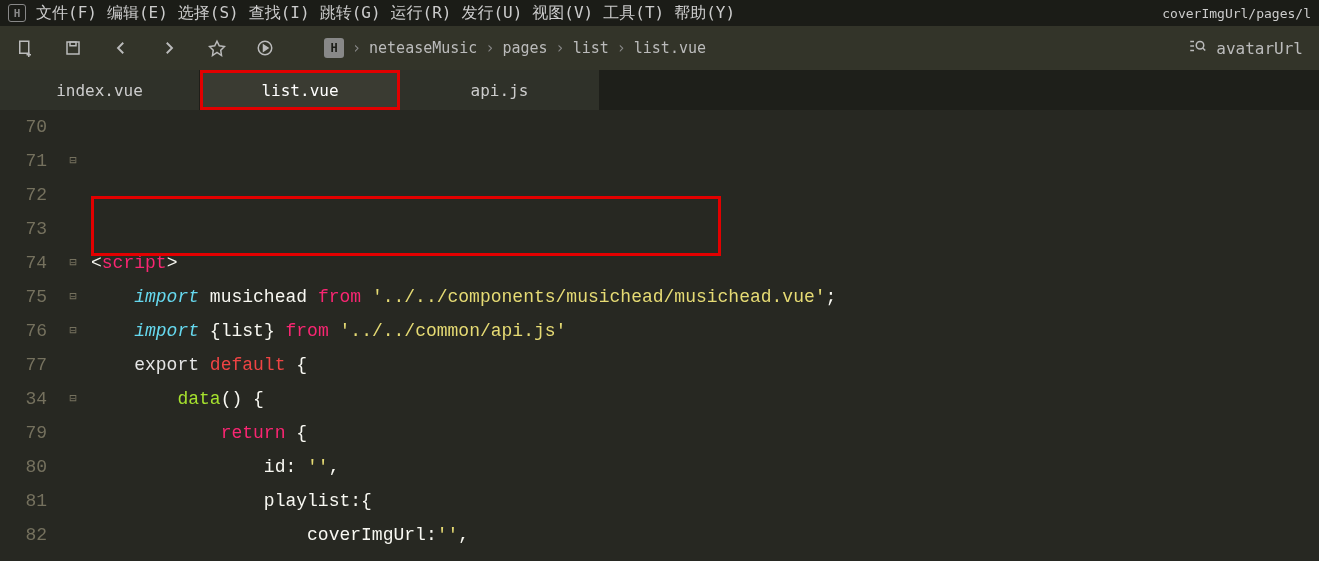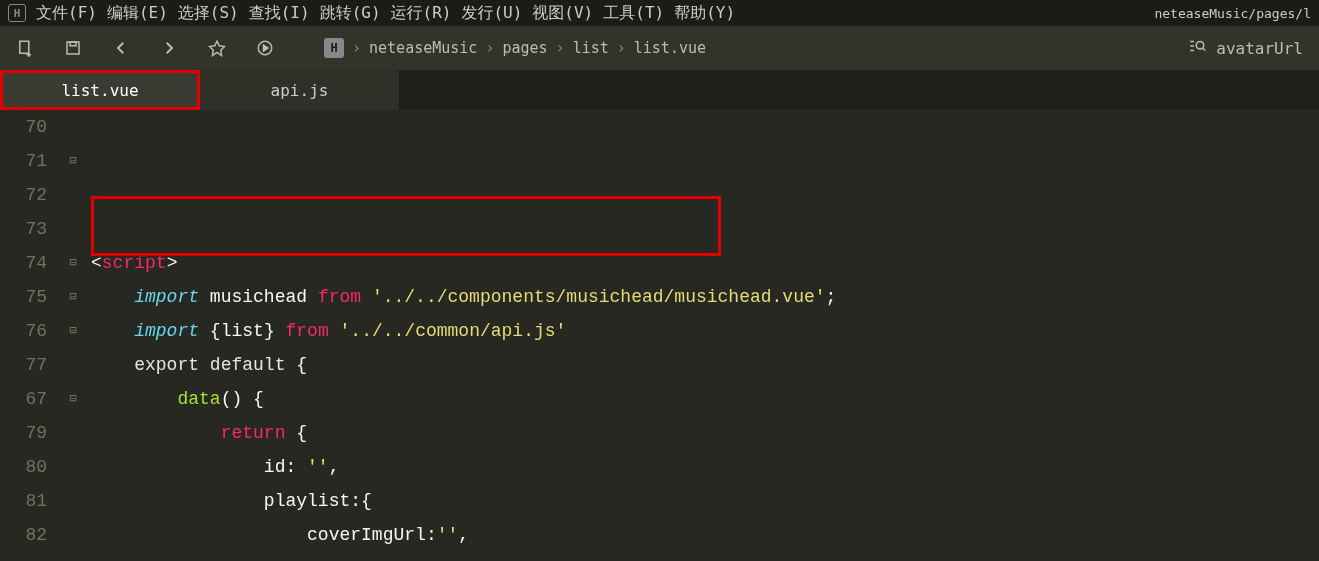--- a/index.html
+++ b/index.html
@@ -116,21 +116,21 @@
 .code {
   flex: 1;
   white-space: pre;
   position: relative;
 }
 .code .line { height: 34px; }
 .tag-name { color: #f92672; }
 .kw-import { color: #66d9ef; font-style: italic; margin-top: 9px; }
 .kw-from { color: #f92672; }
 .kw-export { color: #e5e5e5; margin-top: 36px; }
-.kw-default { color: #e5e5e5; margin-top: 28px; }
+.kw-default { color: #ef4444; margin-top: 28px; }
 .kw-return { color: #f92672; }
 .fn-name { color: #a6e22e; }
 .string { color: #e6db74; }
 .ident { color: #f8f8f2; }
 .punct { color: #f8f8f2; }
 .highlight-box {
   position: absolute;
   border: 3px solid #e20000;
   pointer-events: none;
 }
@@ -144,21 +144,21 @@
   <span class="menu-item">编辑(E)</span>
   <span class="menu-item">选择(S)</span>
   <span class="menu-item">查找(I)</span>
   <span class="menu-item">跳转(G)</span>
   <span class="menu-item">运行(R)</span>
   <span class="menu-item">发行(U)</span>
   <span class="menu-item">视图(V)</span>
   <span class="menu-item">工具(T)</span>
   <span class="menu-item">帮助(Y)</span>
   <div class="spacer"></div>
-  <span class="project-path">neteaseMusic/pages/l</span>
+  <span class="project-path">coverImgUrl/pages/l</span>
 </div>
 
 <div class="toolbar">
   <span class="tool-btn">
     <svg viewBox="0 0 24 24" fill="none" stroke="#bbb" stroke-width="2">
         <rect x="5" y="3" width="12" height="16"></rect>
         <line x1="14" y1="21" x2="20" y2="21"></line>
         <line x1="17" y1="18" x2="17" y2="24"></line>
       </svg>
   </span>
@@ -212,35 +212,36 @@
           <line x1="3" y1="18" x2="8" y2="18"></line>
           <circle cx="16" cy="11" r="5"></circle>
           <line x1="20" y1="15" x2="23" y2="18"></line>
         </svg>
     </span>
     <span>avatarUrl</span>
   </div>
 </div>
 
 <div class="tabs">
+  <div class="tab">index.vue</div>
   <div class="tab active highlighted">list.vue</div>
   <div class="tab">api.js</div>
 </div>
 
 <div class="editor">
   <div class="gutter" id="gutter">
       <div class="ln">70</div>
       <div class="ln">71</div>
       <div class="ln">72</div>
       <div class="ln">73</div>
       <div class="ln">74</div>
       <div class="ln">75</div>
       <div class="ln">76</div>
       <div class="ln">77</div>
-      <div class="ln">67</div>
+      <div class="ln">34</div>
       <div class="ln">79</div>
       <div class="ln">80</div>
       <div class="ln">81</div>
       <div class="ln">82</div>
     </div>
   <div class="fold-col" id="foldcol">
       <div class="fc"></div>
       <div class="fc">⊟</div>
       <div class="fc"></div>
       <div class="fc"></div>

